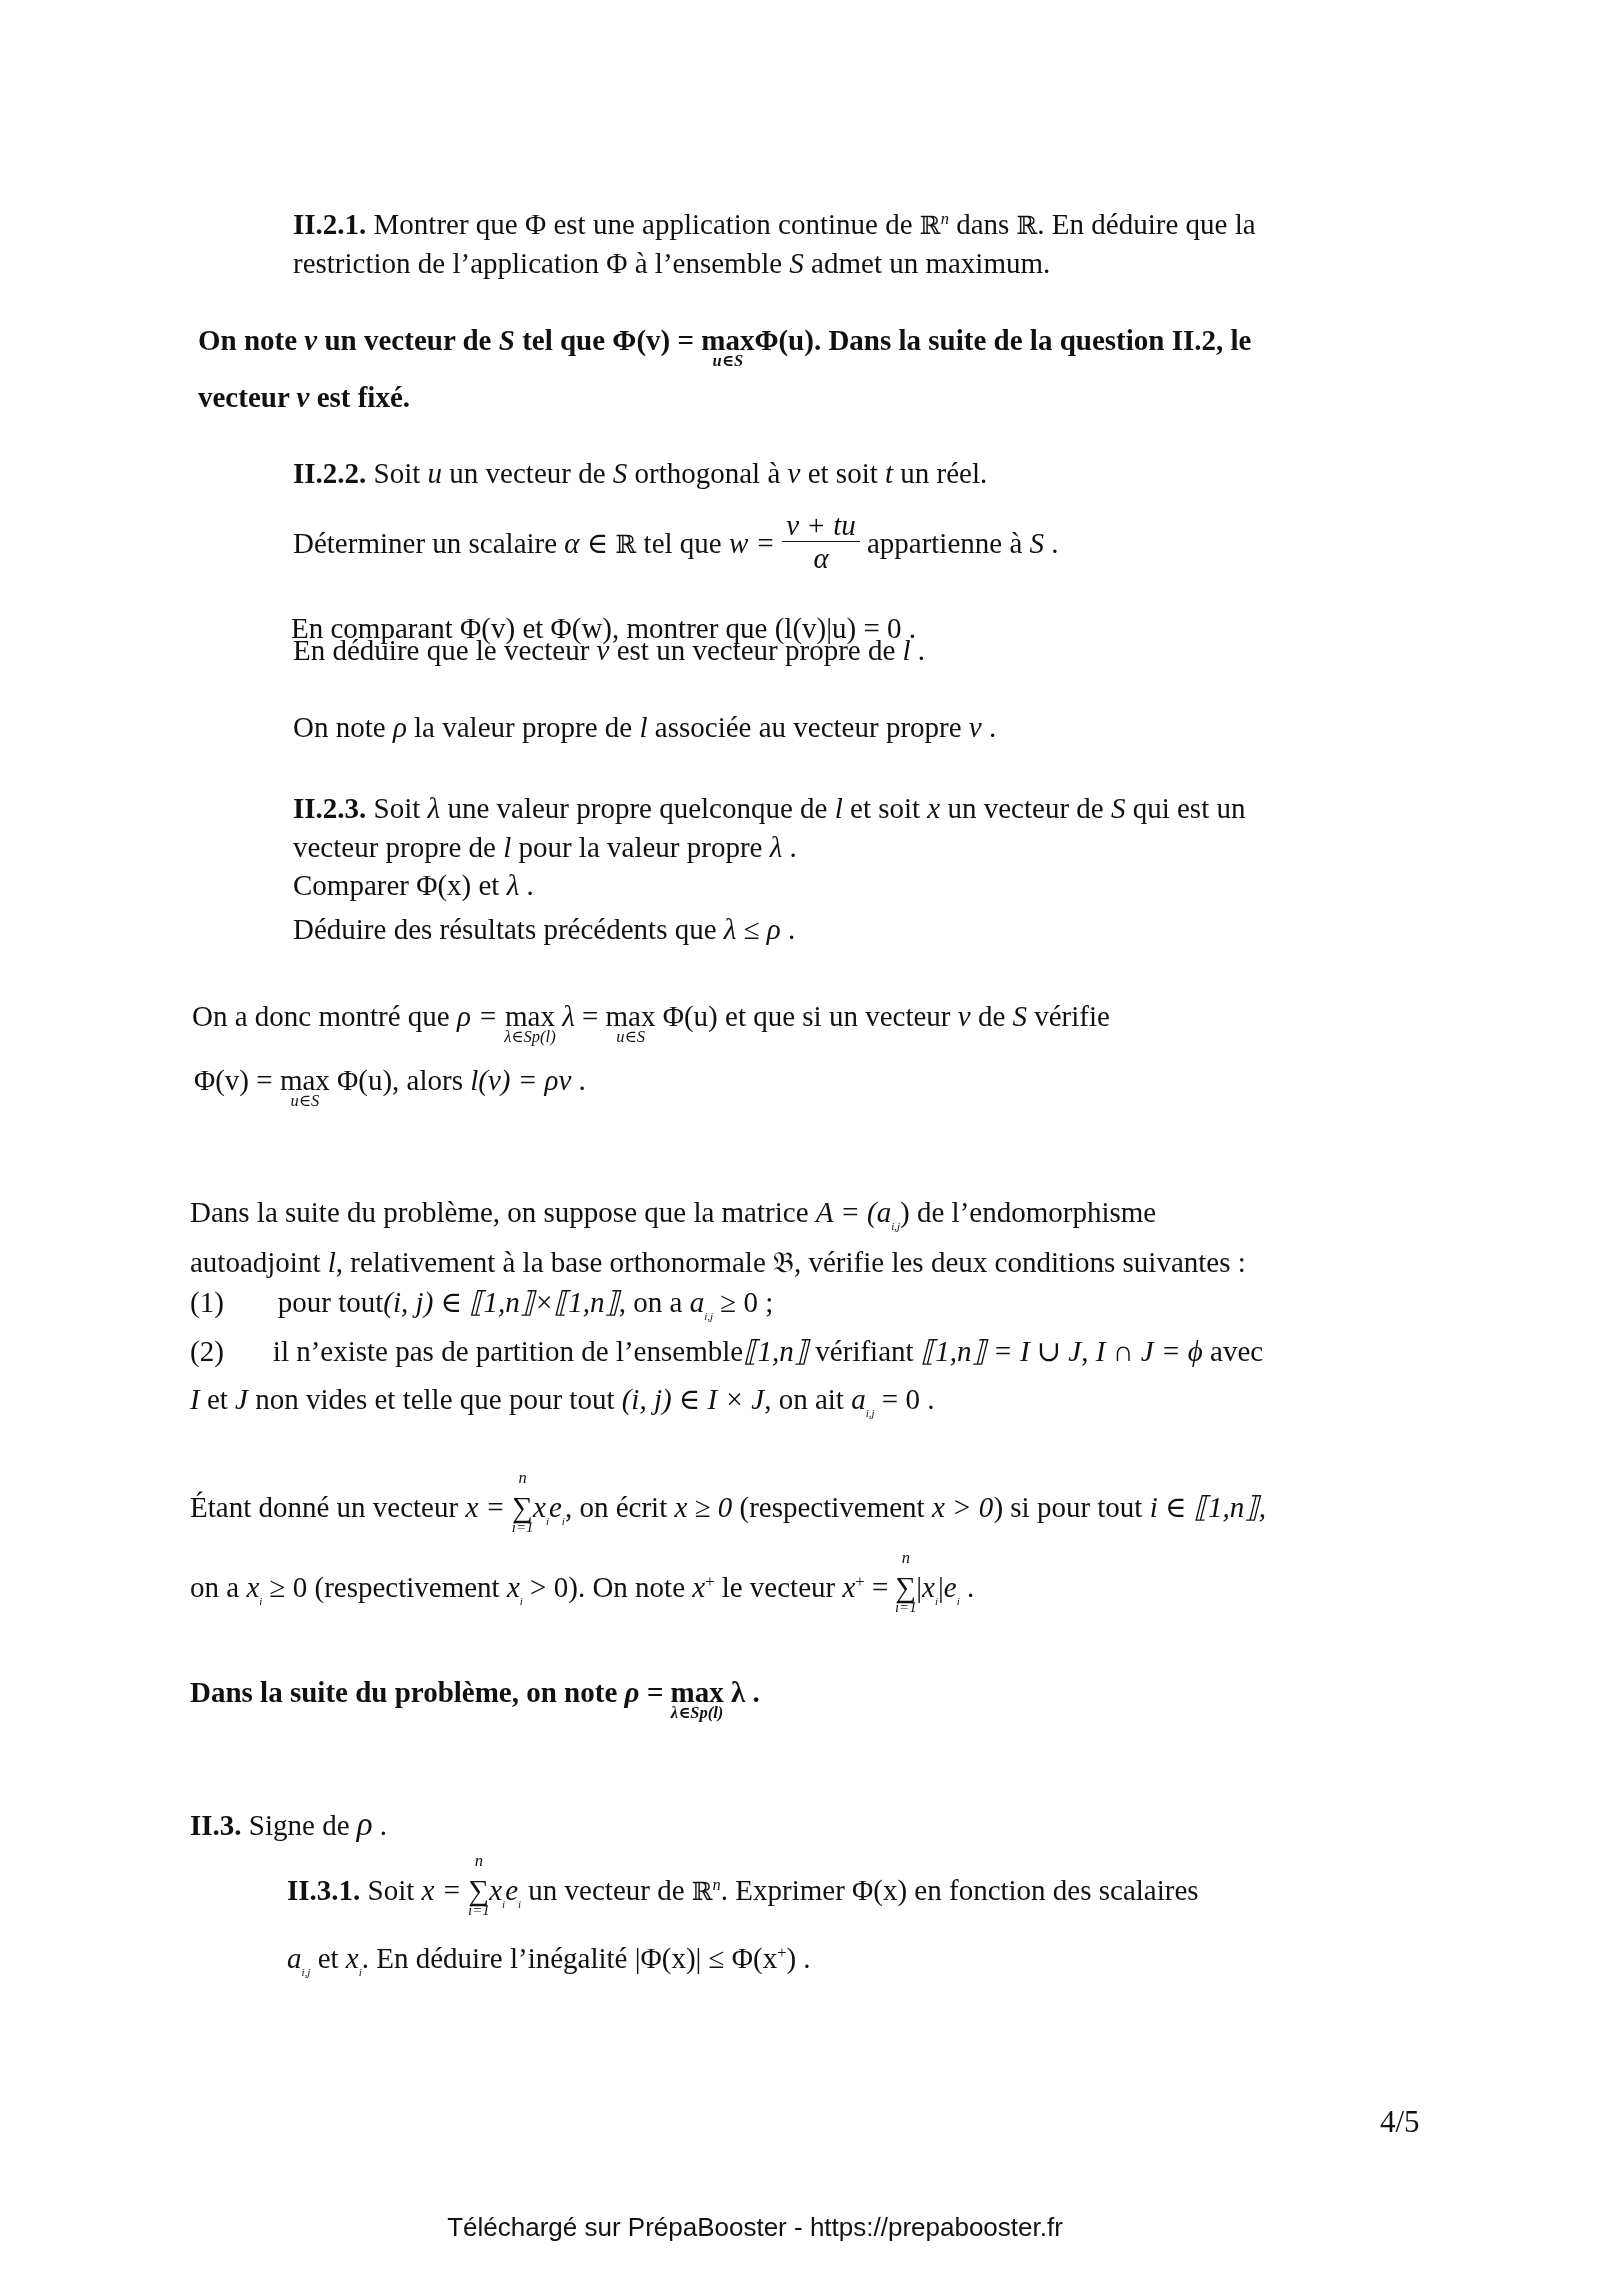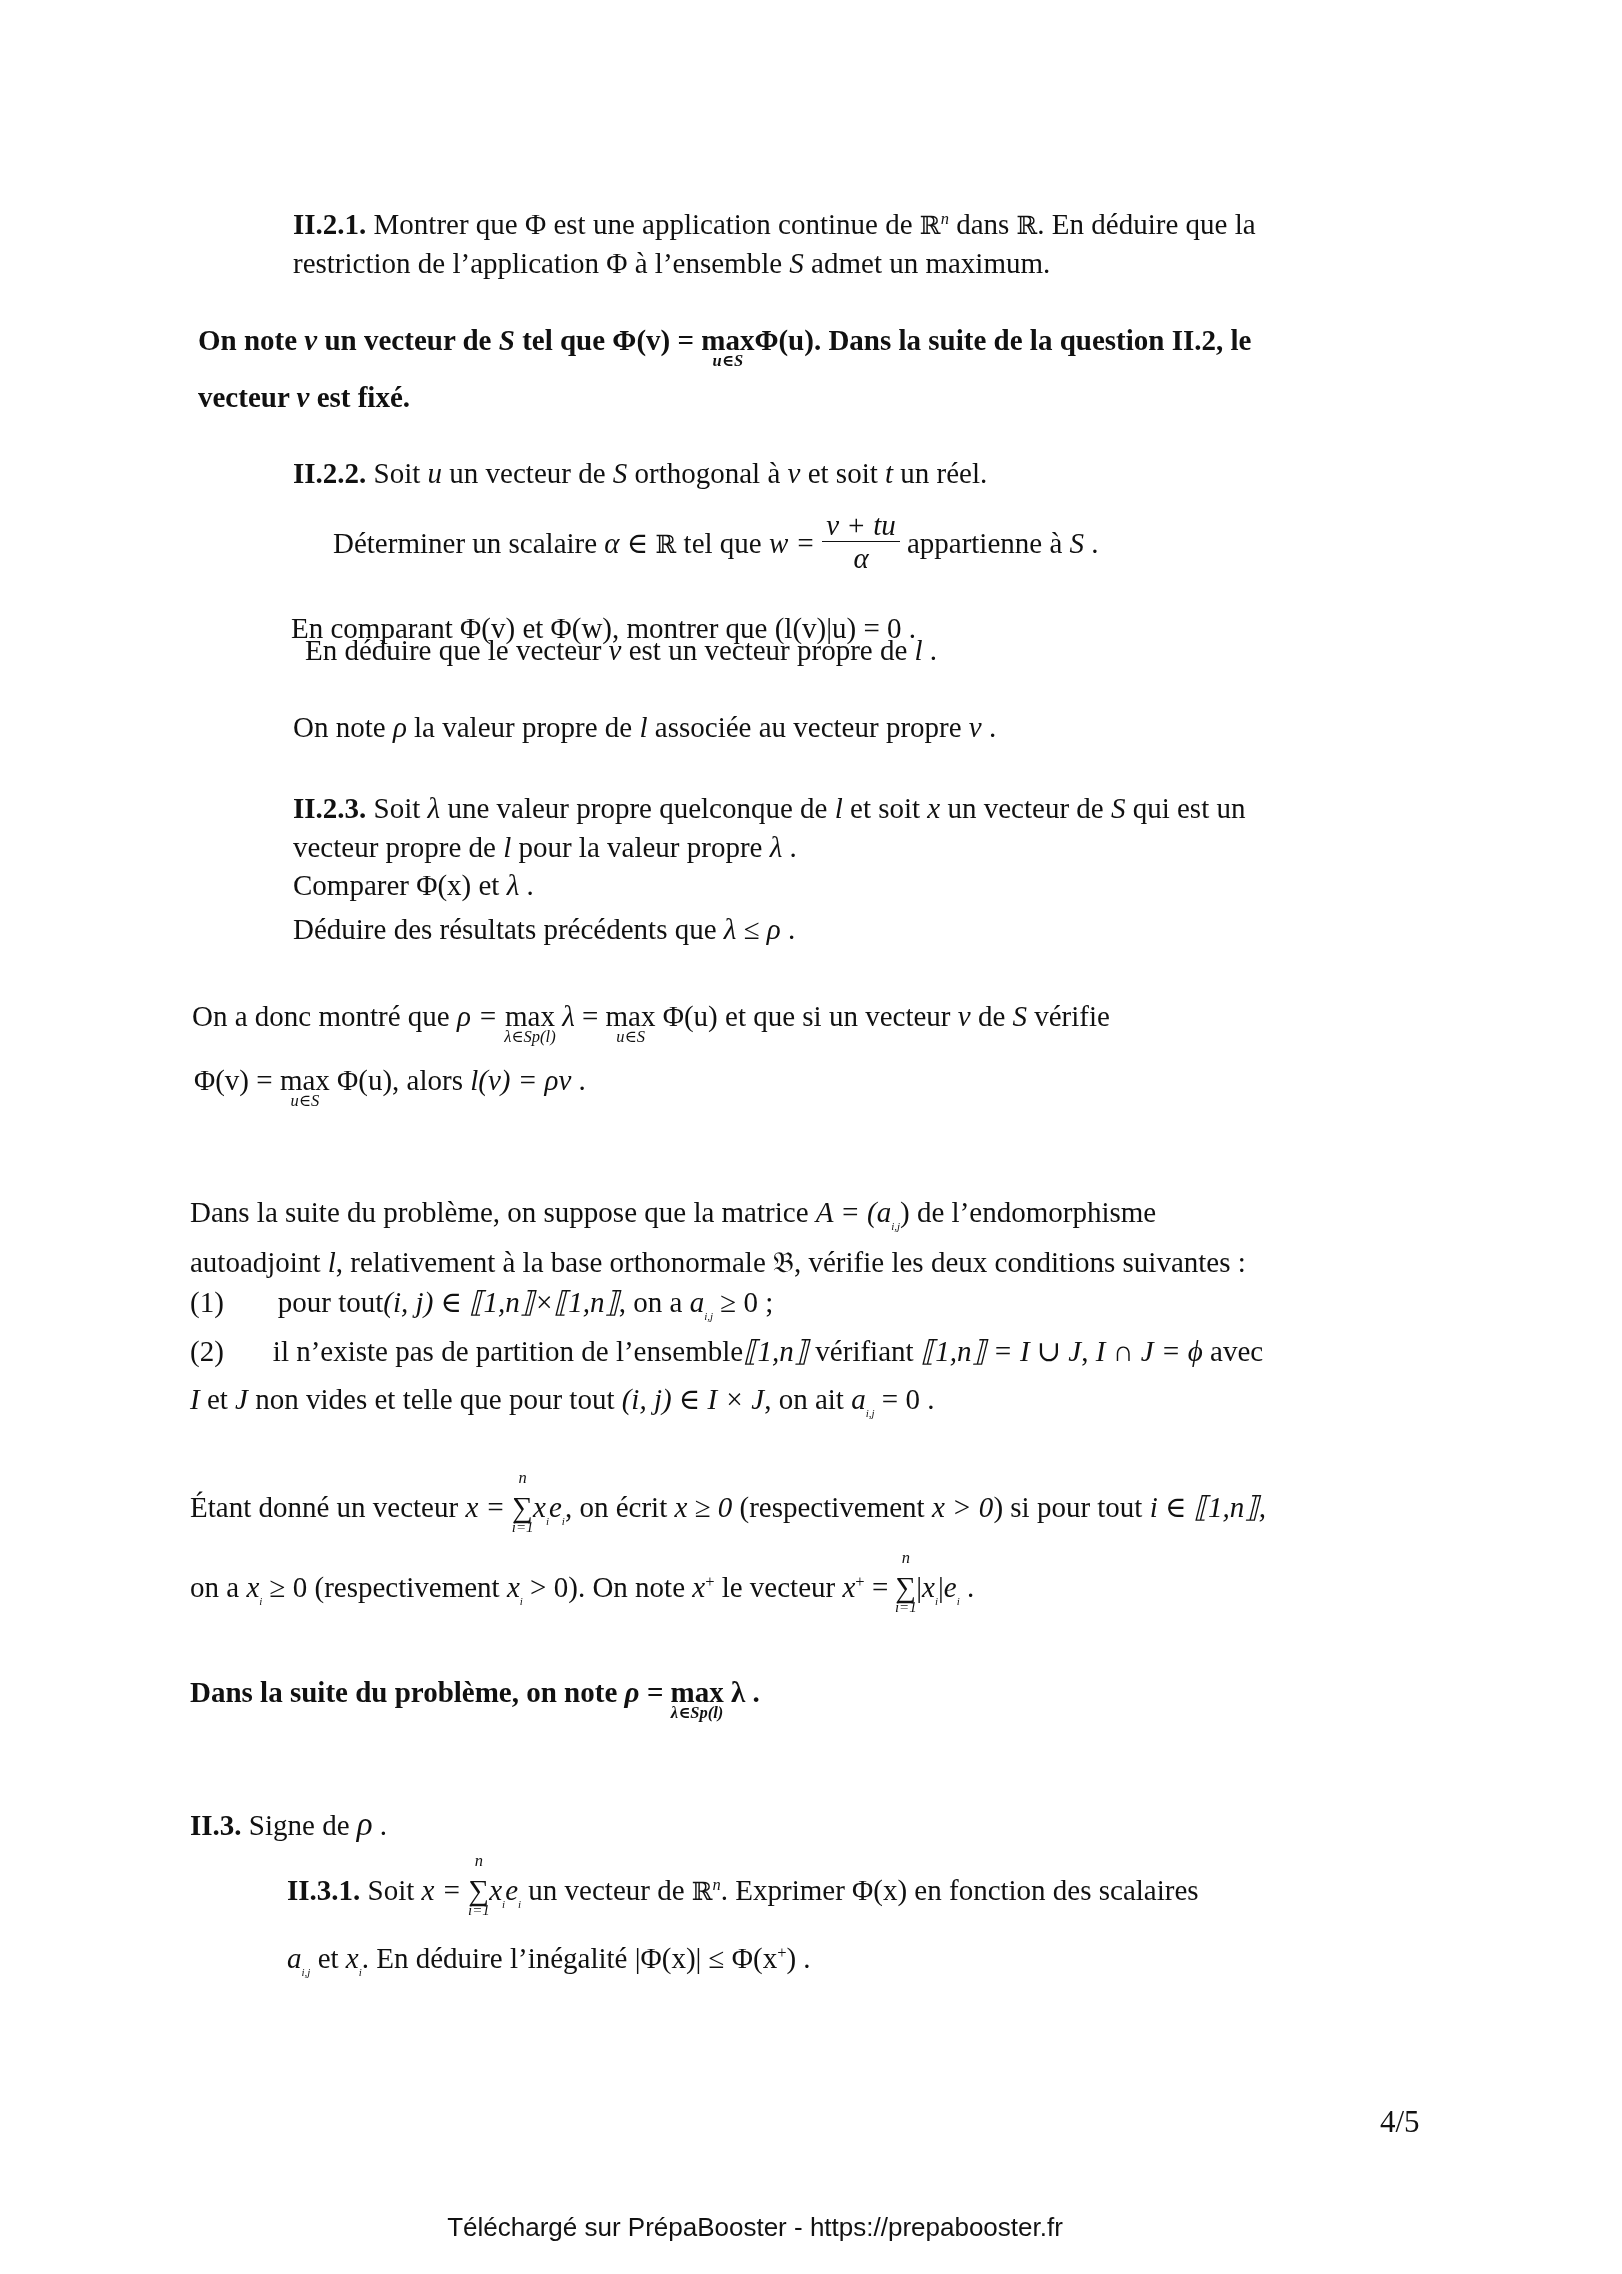--- a/index.html
+++ b/index.html
@@ -40,27 +40,27 @@
 <div class="line bold" style="left:198px; top:323px;">
   <span>On note </span><span class="m">v</span><span> un vecteur de </span><span class="m">S</span><span> tel que </span><span>Φ(v)</span><span> = </span><span class="lim"><span>max</span><span class="sub">u∈S</span></span><span>Φ(u)</span><span>. Dans la suite de la question II.2, le</span>
 </div>
 <div class="line bold" style="left:198px; top:380px;">
   <span>vecteur </span> <span class="m">v</span><span> est fixé.</span>
 </div>
 
 <div class="line" style="left:293px; top:456px;">
   <span class="bold">II.2.2.</span><span> Soit </span><span class="m">u</span><span> un vecteur de </span><span class="m">S</span><span> orthogonal à </span><span class="m">v</span><span> et soit </span><span class="m">t</span><span> un réel.</span>
 </div>
-<div class="line" style="left:293px; top:514px;margin-left:40px;">
+<div class="line" style="left:293px; top:514px;">
   <span>Déterminer un scalaire </span><span class="m">α ∈ </span><span class="bb">ℝ</span><span> tel que </span><span class="m">w = </span><span class="frac m"><span class="num">v + tu</span><span class="den">α</span></span><span> appartienne à </span><span class="m">S</span><span> .</span>
 </div>
 <div class="line" style="left:291px; top:584px;margin-top:27px;">
   <span>En comparant </span><span>Φ(v)</span><span> et </span><span>Φ(w)</span><span>, montrer que </span><span>(l(v)|u) = 0</span><span> .</span>
 </div>
-<div class="line" style="left:293px; top:633px;margin-left:12px;">
+<div class="line" style="left:293px; top:633px;">
   <span>En déduire que le vecteur </span><span class="m">v</span><span> est un vecteur propre de </span><span class="m">l</span><span> .</span>
 </div>
 
 <div class="line" style="left:293px; top:710px;">
   <span>On note </span><span class="m">ρ</span><span> la valeur propre de </span><span class="m">l</span><span> associée au vecteur propre </span><span class="m">v</span><span> .</span>
 </div>
 
 <div class="line" style="left:293px; top:791px;">
   <span class="bold">II.2.3.</span><span> Soit </span><span class="m">λ</span><span> une valeur propre quelconque de </span><span class="m">l</span><span> et soit </span><span class="m">x</span><span> un vecteur de </span><span class="m">S</span><span> qui est un</span>
 </div>

